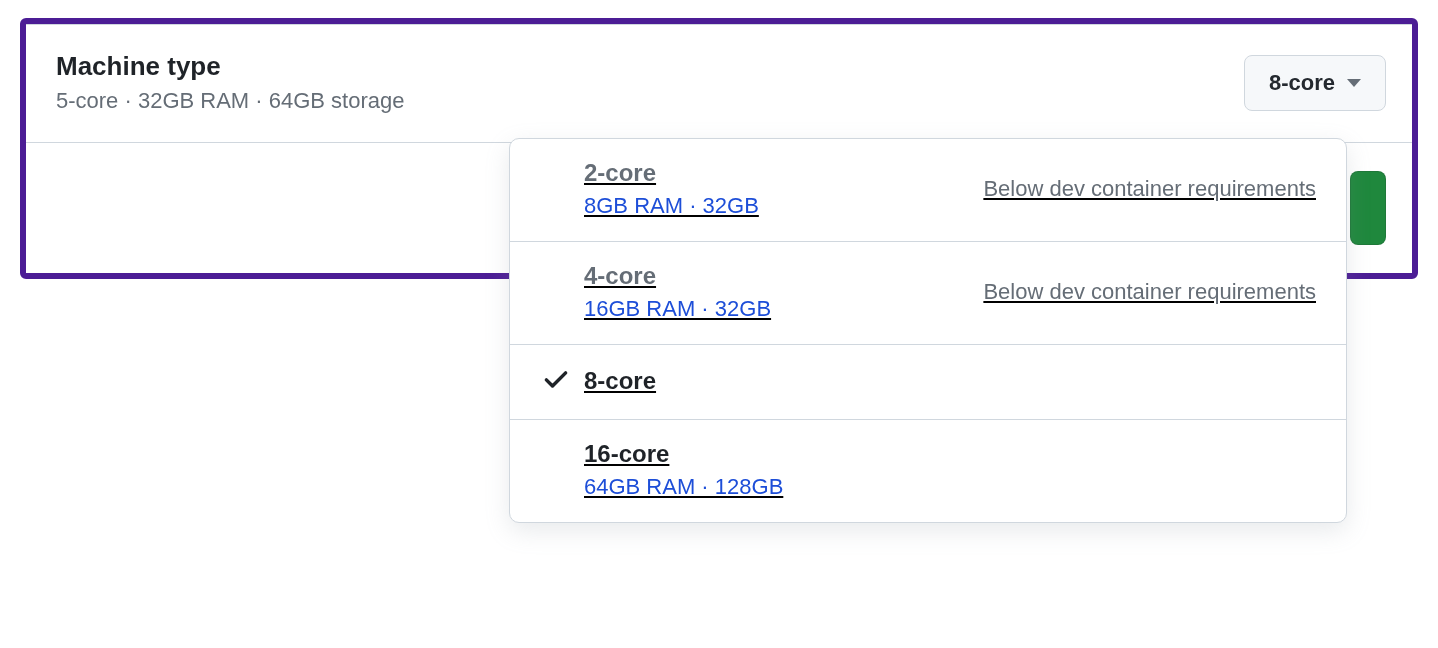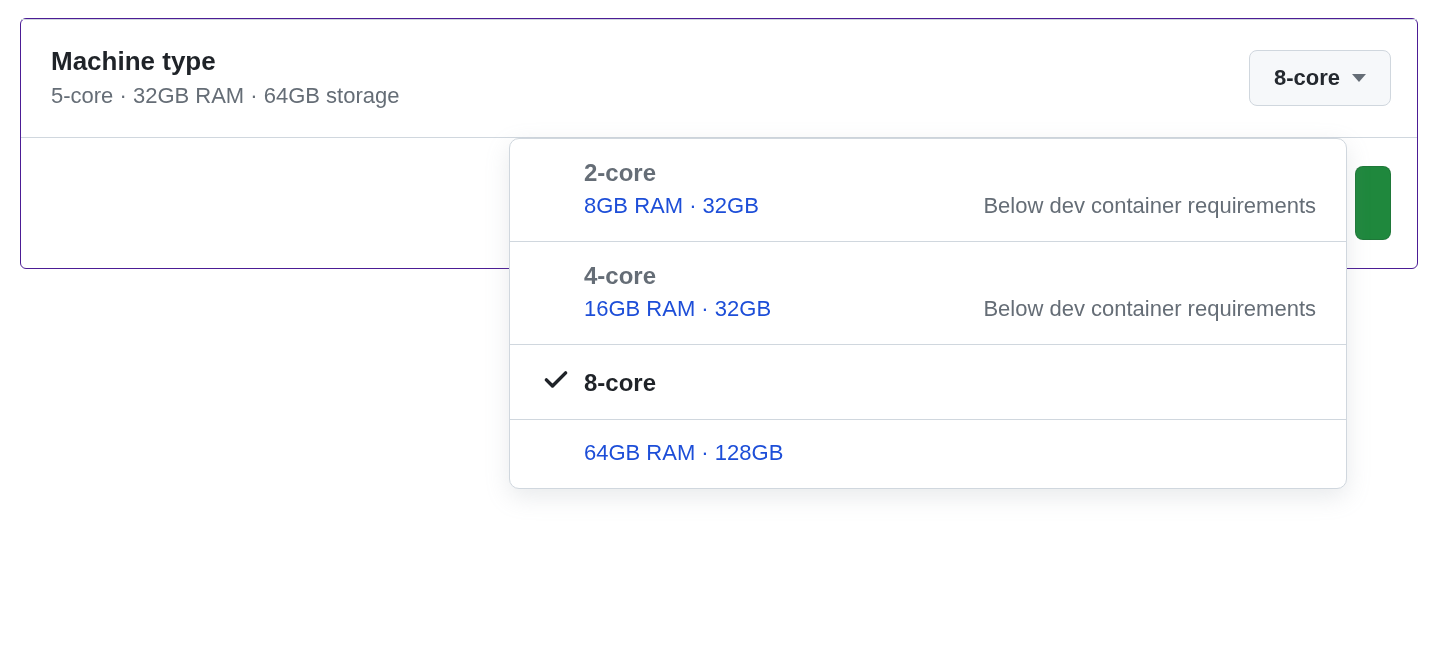--- a/index.html
+++ b/index.html
@@ -11,21 +11,21 @@
       font-family: -apple-system, BlinkMacSystemFont, "Segoe UI", Helvetica, Arial, sans-serif;
       background: #ffffff;
       width: 1438px;
       height: 648px;
       position: relative;
     }
     .container {
       padding: 0 20px;
     }
     .card {
-      border: 1px solid #4c1d95;
+      border: 6px solid #4c1d95;
       border-radius: 6px;
       margin-top: 18px;
       background: #ffffff;
     }
     .row-placeholder-top {
       height: 0;
       border-bottom: 1px solid #d0d7de;
     }
     .row-main {
       display: flex;
@@ -89,24 +89,25 @@
       width: 838px;
       background: #ffffff;
       border: 1px solid #d0d7de;
       border-radius: 10px;
       box-shadow: 0 8px 24px rgba(140,149,159,0.2);
       overflow: hidden;
       z-index: 10;
     }
     .dropdown-item {
       display: flex;
-      align-items: flex-end;
+      align-items: center;
       padding: 20px 24px 22px 18px;
       border-bottom: 1px solid #d0d7de;
       cursor: pointer;
+      text-decoration: underline;
     }
     .dropdown-item:last-child {
       border-bottom: none;
     }
     .check-col {
       width: 56px;
       display: flex;
       align-items: center;
       justify-content: center;
       flex-shrink: 0;
@@ -191,17 +192,18 @@
     </div>
     <div class="item-main">
       <div class="item-title">8-core</div>
     </div>
     <div class="item-note"></div>
   </div>
 
   <div class="dropdown-item">
     <div class="check-col"></div>
     <div class="item-main">
+      <div class="item-title">16-core</div>
       <div class="item-sub">64GB RAM · 128GB</div>
     </div>
     <div class="item-note"></div>
   </div>
 </div>
 
 </body></html>

